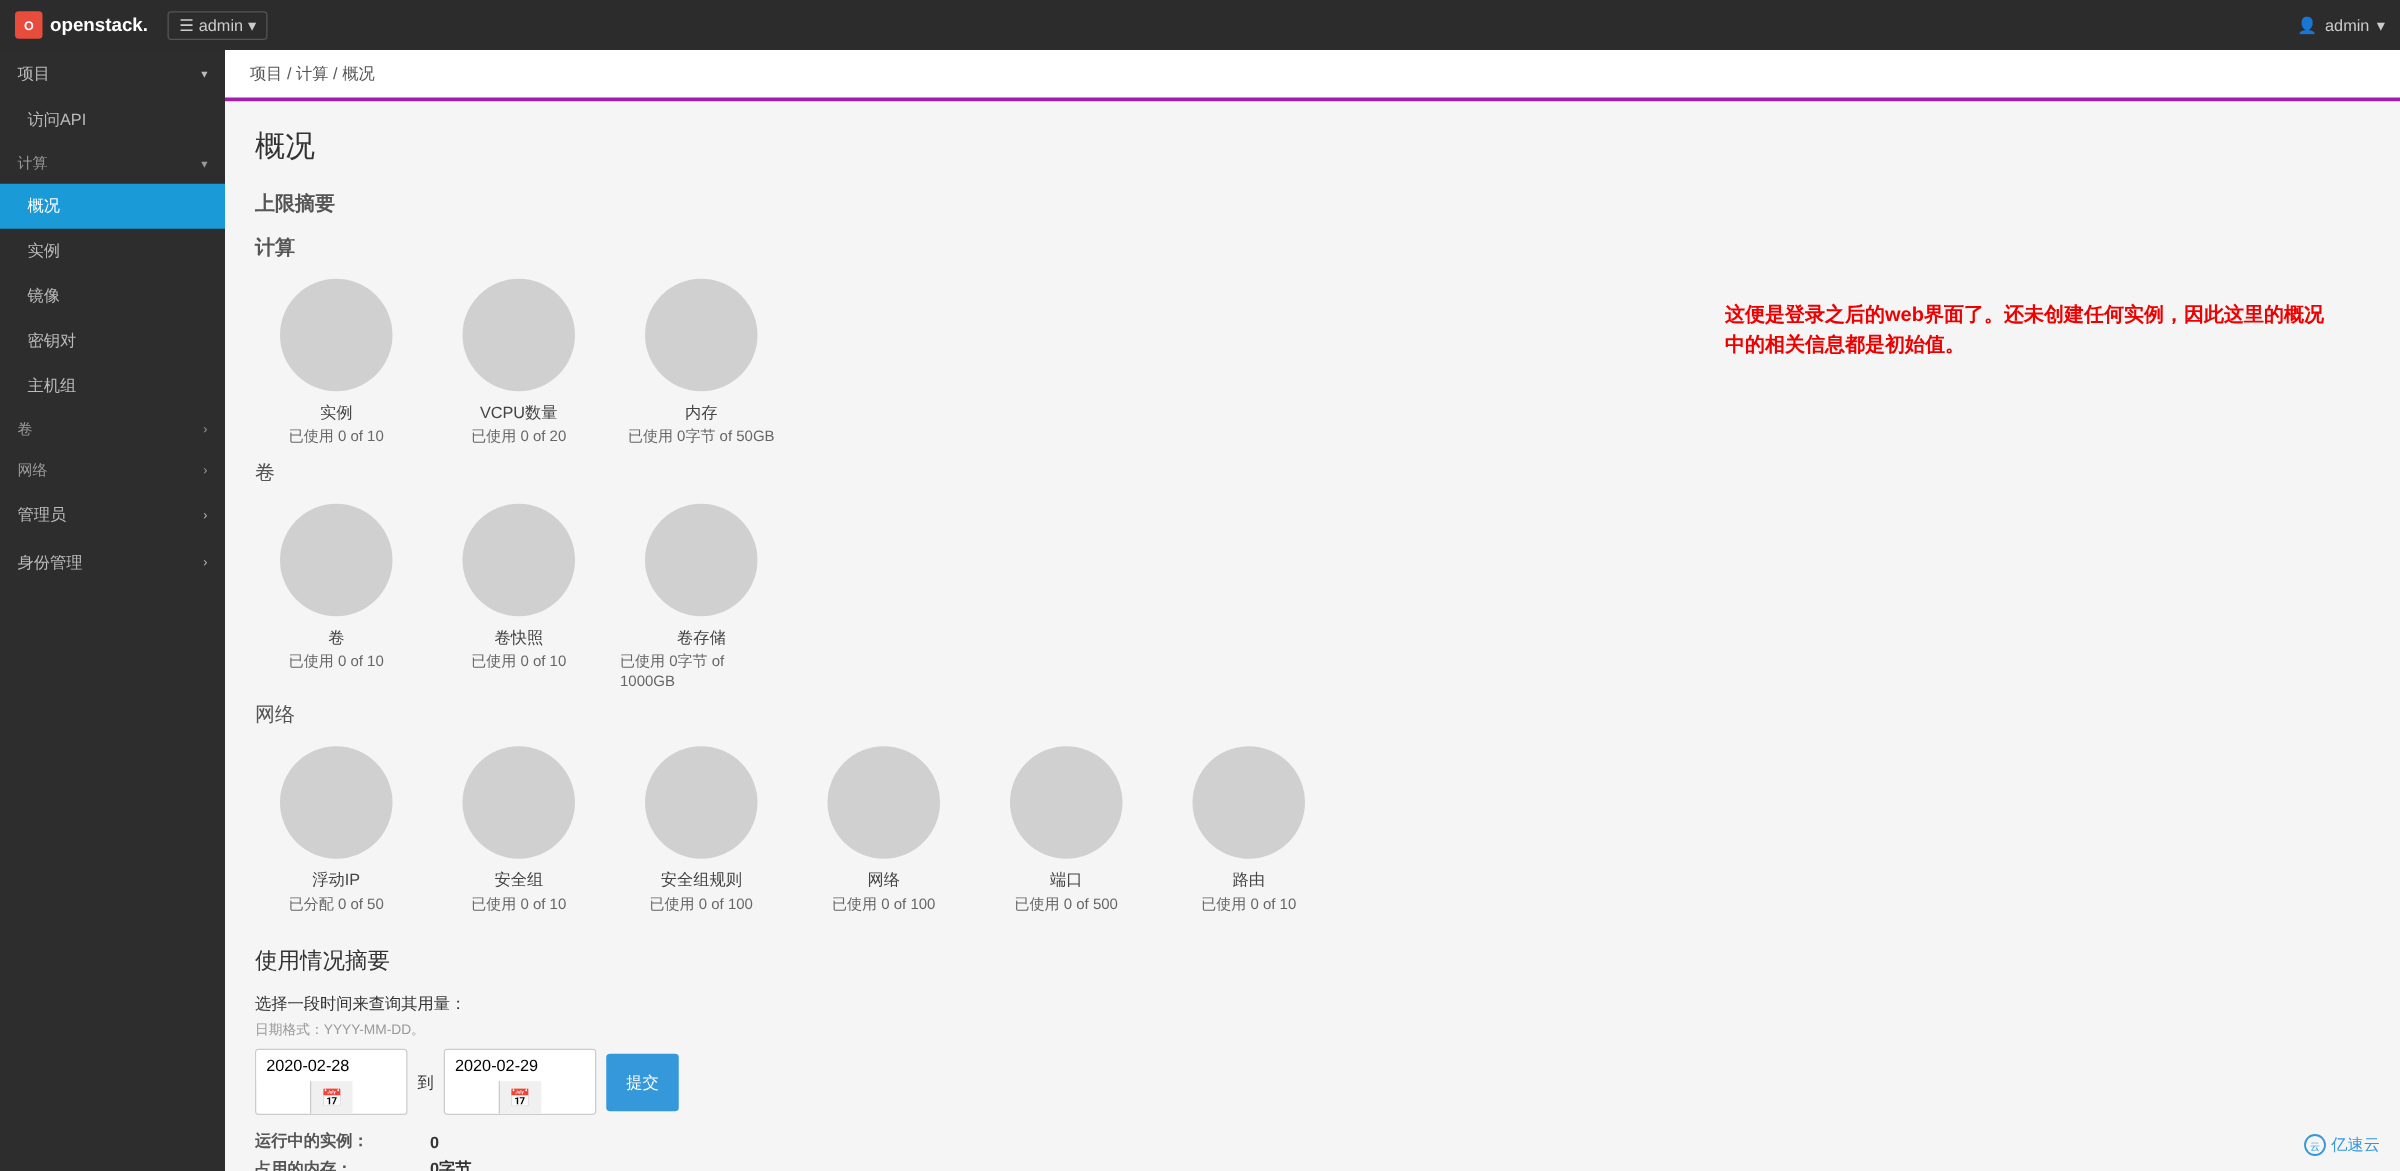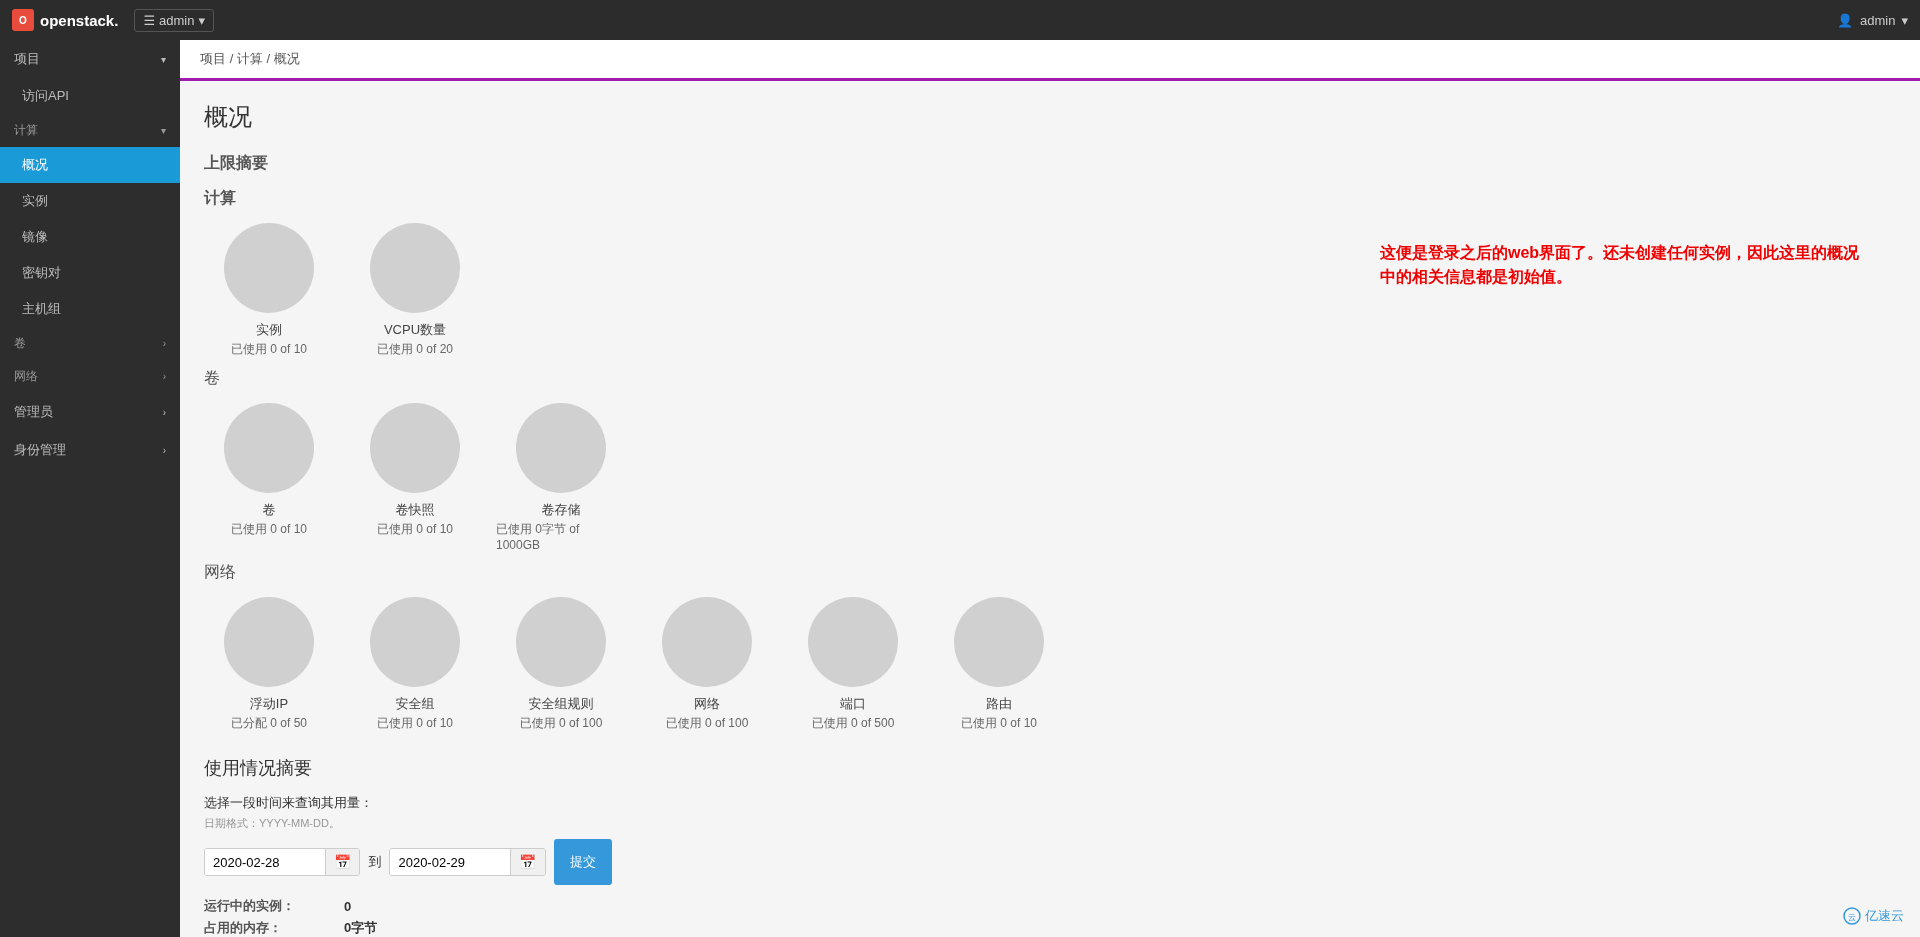--- a/index.html
+++ b/index.html
@@ -102,21 +102,21 @@
     }
     .gauge-label { font-size: 13px; color: #444; margin-bottom: 2px; }
     .gauge-sub { font-size: 12px; color: #666; }
 
     
     .usage-section { margin-top: 24px; }
     .usage-title { font-size: 18px; color: #333; margin-bottom: 14px; }
     .usage-query-label { font-size: 13px; color: #333; margin-bottom: 4px; }
     .usage-date-hint { font-size: 11px; color: #999; margin-bottom: 8px; }
     .date-row { display: flex; align-items: center; gap: 8px; margin-bottom: 12px; }
-    .date-input-wrap { display: flex; border: 1px solid #ccc; background: #fff; border-radius: 3px; overflow: hidden; }
+    .date-input-wrap { display: flex; align-items: center; border: 1px solid #ccc; background: #fff; border-radius: 3px; overflow: hidden; flex-direction: column; }
     .date-input { border: none; outline: none; padding: 5px 8px; font-size: 13px; width: 120px; }
     .date-btn { background: #f0f0f0; border: none; border-left: 1px solid #ccc; padding: 5px 8px; cursor: pointer; color: #555; font-size: 14px; }
     .to-label { font-size: 13px; color: #333; }
     .submit-btn { background: #3498db; color: #fff; border: none; padding: 14px 16px; border-radius: 3px; font-size: 13px; cursor: pointer; }
 
     .stat-row { display: flex; align-items: center; margin-bottom: 4px; font-weight: bold; }
     .stat-label { font-size: 13px; color: #555; width: 140px; }
     .stat-value { font-size: 13px; color: #333; }
 
     
@@ -230,20 +230,25 @@
         <div class="gauge-grid" id="compute-gauges">
             <div class="gauge-item">
       <div class="gauge-circle"></div>
       <div class="gauge-label">实例</div>
       <div class="gauge-sub">已使用 0 of 10</div>
     </div>
             <div class="gauge-item">
       <div class="gauge-circle"></div>
       <div class="gauge-label">VCPU数量</div>
       <div class="gauge-sub">已使用 0 of 20</div>
+    </div>
+            <div class="gauge-item">
+      <div class="gauge-circle"></div>
+      <div class="gauge-label">内存</div>
+      <div class="gauge-sub">已使用 0字节 of 50GB</div>
     </div>
           </div>
 
         <div class="section-title2">卷</div>
         <div class="gauge-grid" id="volumes-gauges">
             <div class="gauge-item">
       <div class="gauge-circle"></div>
       <div class="gauge-label">卷</div>
       <div class="gauge-sub">已使用 0 of 10</div>
     </div>

